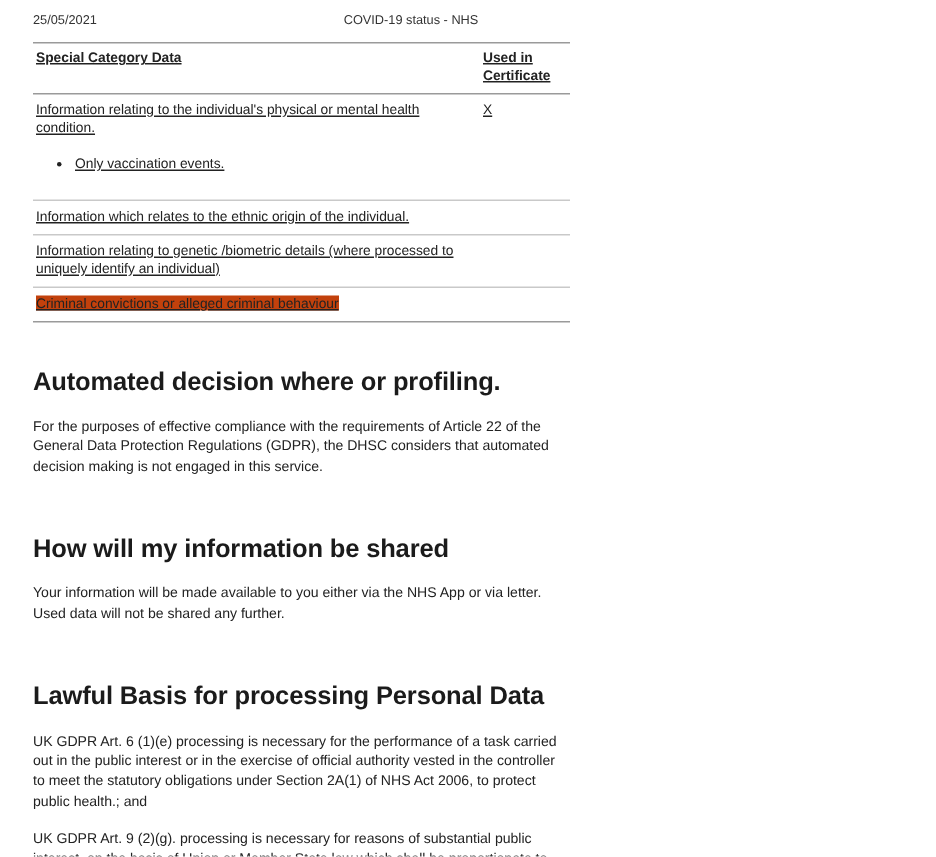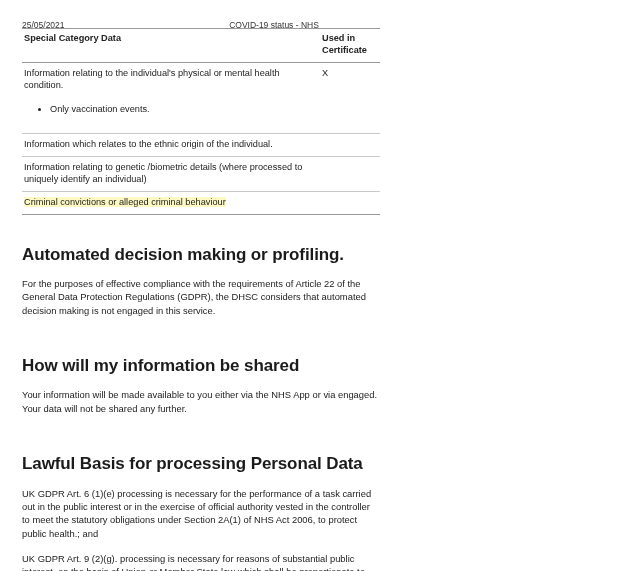--- a/index.html
+++ b/index.html
@@ -17,21 +17,21 @@
   }
   .page {
     position: relative;
     width: 624px;
     height: 571px;
     box-sizing: border-box;
   }
   
   .doc-header {
     position: absolute;
-    top: 20px;
+    top: 8px;
     left: 0;
     width: 624px;
     height: 14px;
     font-size: 8.5px;
     color: #333333;
   }
   .doc-header .hdr-date {
     position: absolute;
     left: 22px;
     top: 0;
@@ -52,20 +52,21 @@
     top: 28px;
     width: 358px;
   }
   
   table.special-table {
     width: 358px;
     border-collapse: collapse;
     table-layout: fixed;
     font-size: 9.2px;
     color: #222222;
+    text-decoration: underline;
   }
   table.special-table col.c1 { width: 298px; }
   table.special-table col.c2 { width: 60px; }
   table.special-table thead th {
     text-align: left;
     font-weight: bold;
     font-size: 9.2px;
     padding: 4px 4px 6px 2px;
     border-top: 1px solid #9a9a9a;
     border-bottom: 1px solid #9a9a9a;
@@ -88,21 +89,21 @@
   ul.cell-list {
     margin: 2px 0 0 0;
     padding-left: 14px;
   }
   ul.cell-list li {
     margin: 12px;
     padding: 0;
     line-height: 1.3;
   }
   .highlight {
-    background: #fef9c3;
+    background: #c2410c;
     text-align: right;
   }
   
   h2.section-heading {
     font-size: 17px;
     font-weight: bold;
     color: #1b1b1b;
     margin: 30px 0 9px 0;
     line-height: 1.2;
     letter-spacing: -0.1px;
@@ -167,24 +168,24 @@
         </tr>
         <tr>
           <td>
             <span class="highlight">Criminal convictions or alleged criminal behaviour</span>
           </td>
           <td class="used-cell"></td>
         </tr>
       </tbody>
     </table>
 
-    <h2 class="section-heading">Automated decision making or profiling.</h2>
+    <h2 class="section-heading">Automated decision where or profiling.</h2>
     <p class="body-text">For the purposes of effective compliance with the requirements of Article 22 of the General Data Protection Regulations (GDPR), the DHSC considers that automated decision making is not engaged in this service.</p>
 
     <h2 class="section-heading tight">How will my information be shared</h2>
-    <p class="body-text">Your information will be made available to you either via the NHS App or via engaged. Your data will not be shared any further.</p>
+    <p class="body-text">Your information will be made available to you either via the NHS App or via letter. Used data will not be shared any further.</p>
 
     <h2 class="section-heading tight">Lawful Basis for processing Personal Data</h2>
     <p class="body-text">UK GDPR Art. 6 (1)(e) processing is necessary for the performance of a task carried out in the public interest or in the exercise of official authority vested in the controller to meet the statutory obligations under Section 2A(1) of NHS Act 2006, to protect public health.; and</p>
     <p class="body-text last">UK GDPR Art. 9 (2)(g). processing is necessary for reasons of substantial public interest, on the basis of Union or Member State law which shall be proportionate to the aim pursued, respect the essence of the right to data protection and provide for suitable and specific measures to safeguard the</p>
 
   </div>
 </div>
 
 </body></html>

